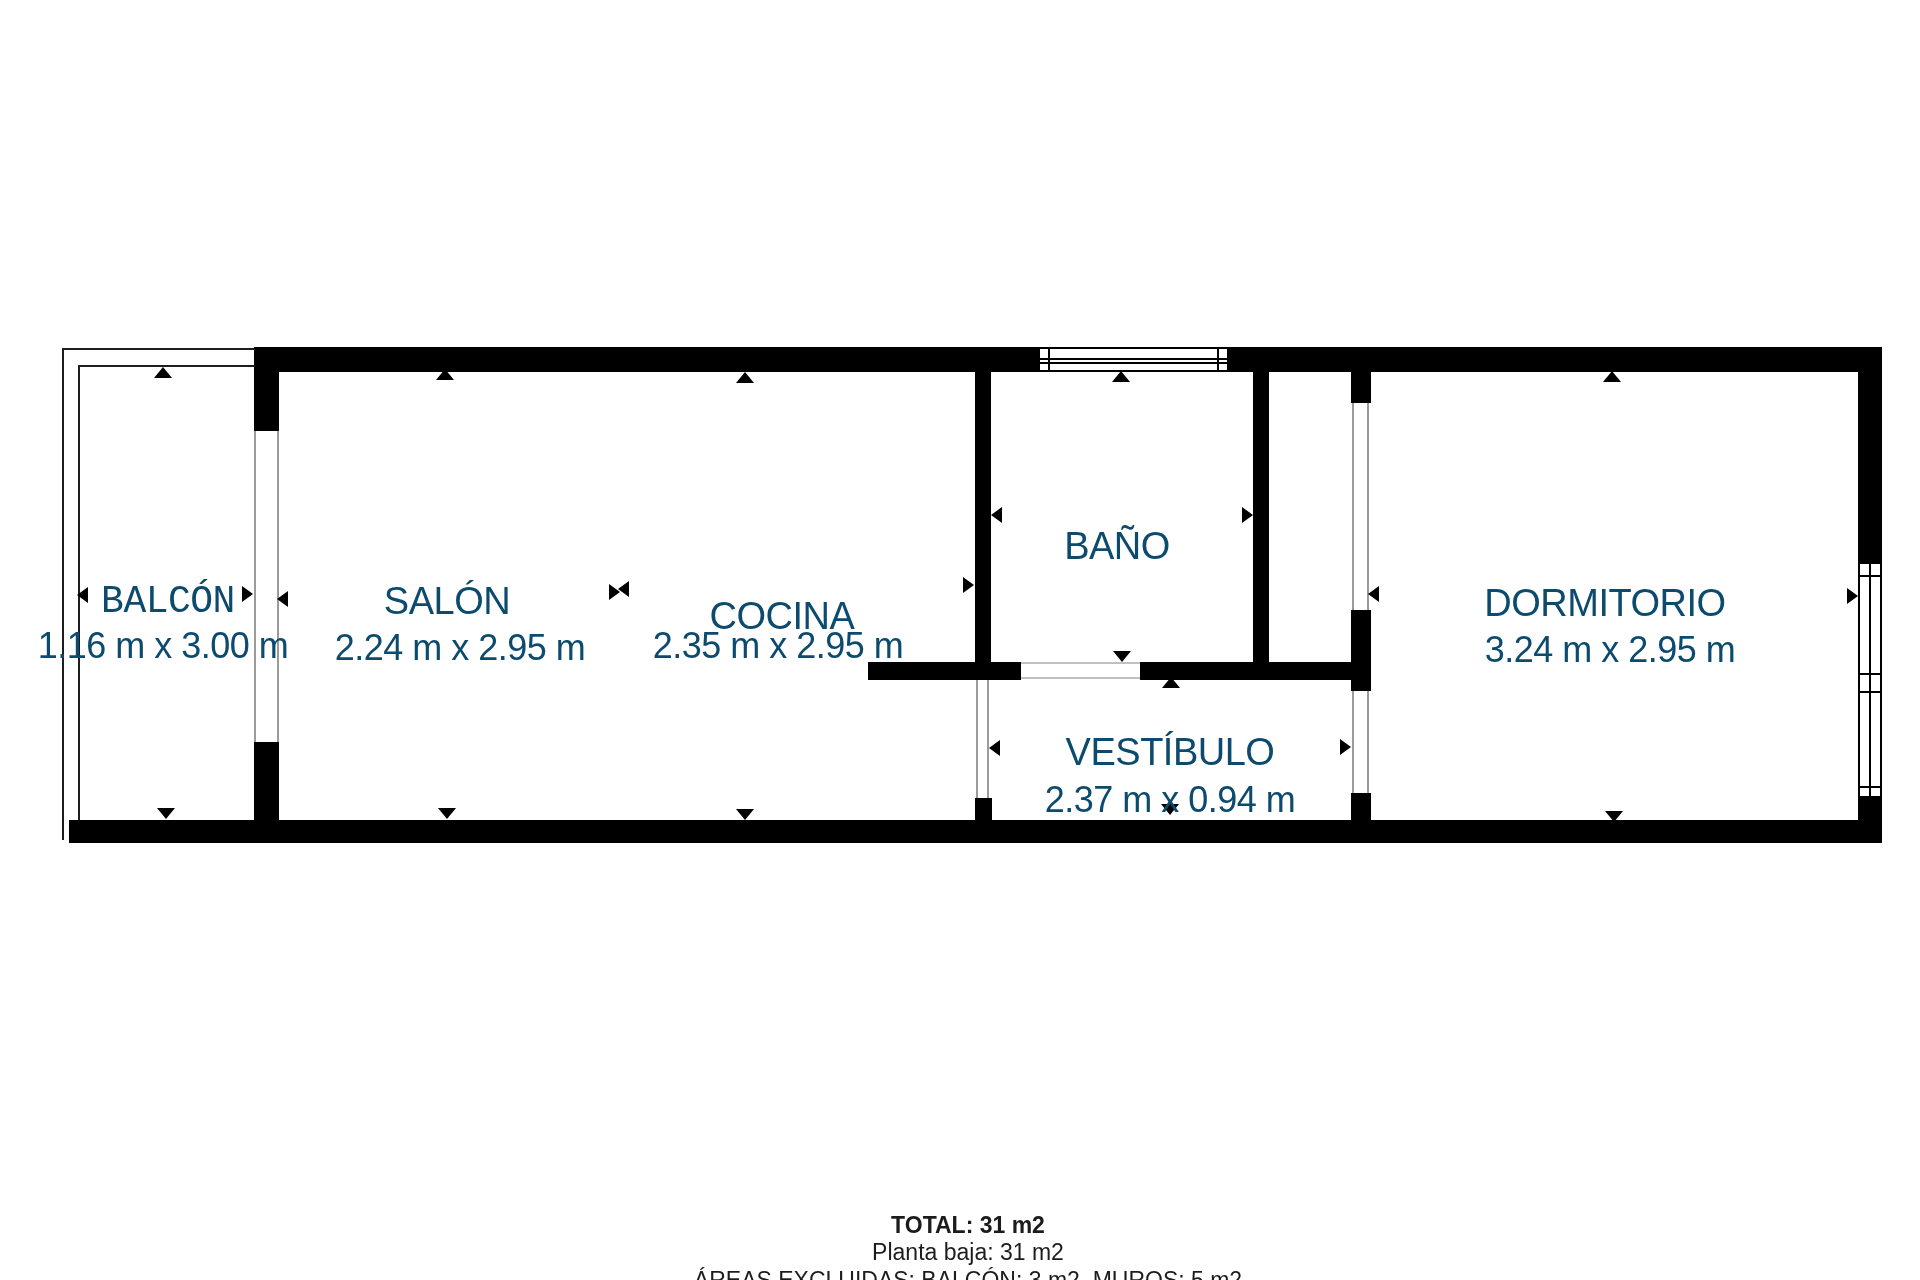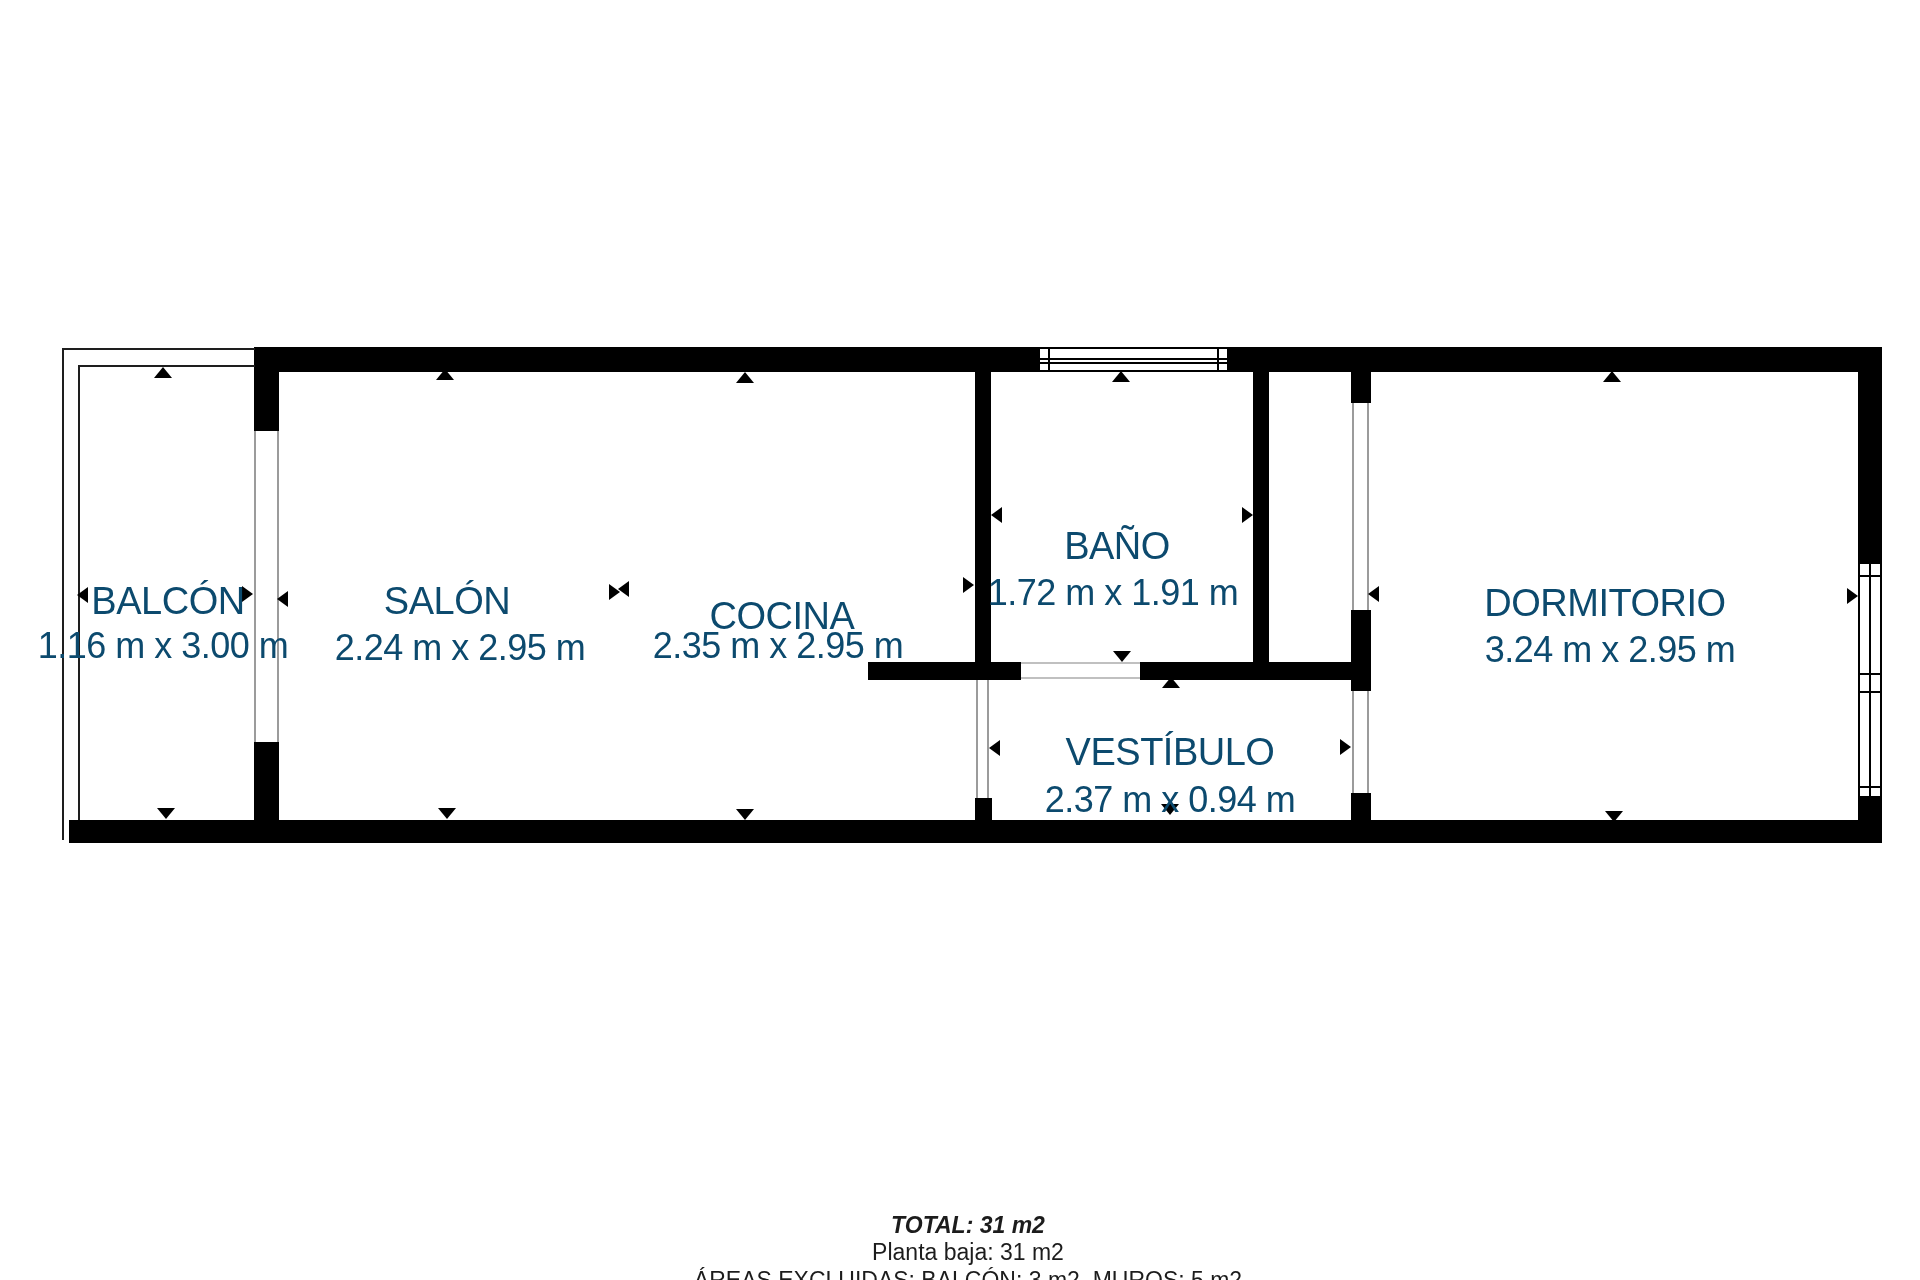--- a/index.html
+++ b/index.html
@@ -19,21 +19,21 @@
   .tick.left{border-top:8px solid transparent;border-bottom:8px solid transparent;border-right:11px solid #000;}
   .tick.right{border-top:8px solid transparent;border-bottom:8px solid transparent;border-left:11px solid #000;}
   .room-name,.room-dims{
     position:absolute;transform:translate(-50%,-50%);white-space:nowrap;
     color:#0c4a6e;letter-spacing:-0.5px;
   }
   .room-name{font-size:38px;}
   .room-dims{font-size:36px;}
   .summary{position:absolute;transform:translateX(-50%);white-space:nowrap;color:#1c1c1c;
     font-size:23px;text-align:center;}
-  .summary.bold{font-weight:bold;font-style:italic;}
+  .summary.bold{font-weight:bold;}
 </style>
 </head>
 <body>
 
 <div id="stage">
 
   <div class="wall" style="left:256px;top:347px;width:782px;height:25px;"></div>
   <div class="wall" style="left:1229px;top:347px;width:653px;height:25px;"></div>
   <div class="wall" style="left:1858px;top:372px;width:24px;height:190px;"></div>
   <div class="wall" style="left:1858px;top:798px;width:24px;height:22px;"></div>
@@ -105,31 +105,30 @@
   <div class="tick up" style="left:1162px;top:677px;"></div>
   <div class="tick down" style="left:1161px;top:804px;"></div>
   <div class="tick left" style="left:989px;top:740px;"></div>
   <div class="tick right" style="left:1340px;top:739px;"></div>
 
   <div class="tick up" style="left:1603px;top:371px;"></div>
   <div class="tick down" style="left:1605px;top:811px;"></div>
   <div class="tick left" style="left:1368px;top:586px;"></div>
   <div class="tick right" style="left:1847px;top:588px;"></div>
 
-  <div class="room-name" style="left:168px;top:601px;">BALCÓN</div>
+  <div class="room-name" style="left:168px;top:601px;font-family:Liberation Mono, monospace;">BALCÓN</div>
   <div class="room-dims" style="left:163px;top:646px;">1.16 m x 3.00 m</div>
 
   <div class="room-name" style="left:447px;top:601px;">SALÓN</div>
   <div class="room-dims" style="left:460px;top:648px;">2.24 m x 2.95 m</div>
 
   <div class="room-name" style="left:782px;top:616px;">COCINA</div>
   <div class="room-dims" style="left:778px;top:646px;">2.35 m x 2.95 m</div>
 
   <div class="room-name" style="left:1117px;top:546px;">BAÑO</div>
-  <div class="room-dims" style="left:1113px;top:593px;">1.72 m x 1.91 m</div>
 
   <div class="room-name" style="left:1170px;top:752px;">VESTÍBULO</div>
   <div class="room-dims" style="left:1170px;top:800px;">2.37 m x 0.94 m</div>
 
   <div class="room-name" style="left:1605px;top:603px;">DORMITORIO</div>
   <div class="room-dims" style="left:1610px;top:650px;">3.24 m x 2.95 m</div>
 
   <div class="summary bold" style="left:968px;top:1212px;">TOTAL: 31 m2</div>
   <div class="summary" style="left:968px;top:1239px;">Planta baja: 31 m2</div>
   <div class="summary" style="left:968px;top:1267px;">ÁREAS EXCLUIDAS: BALCÓN: 3 m2, MUROS: 5 m2</div>

